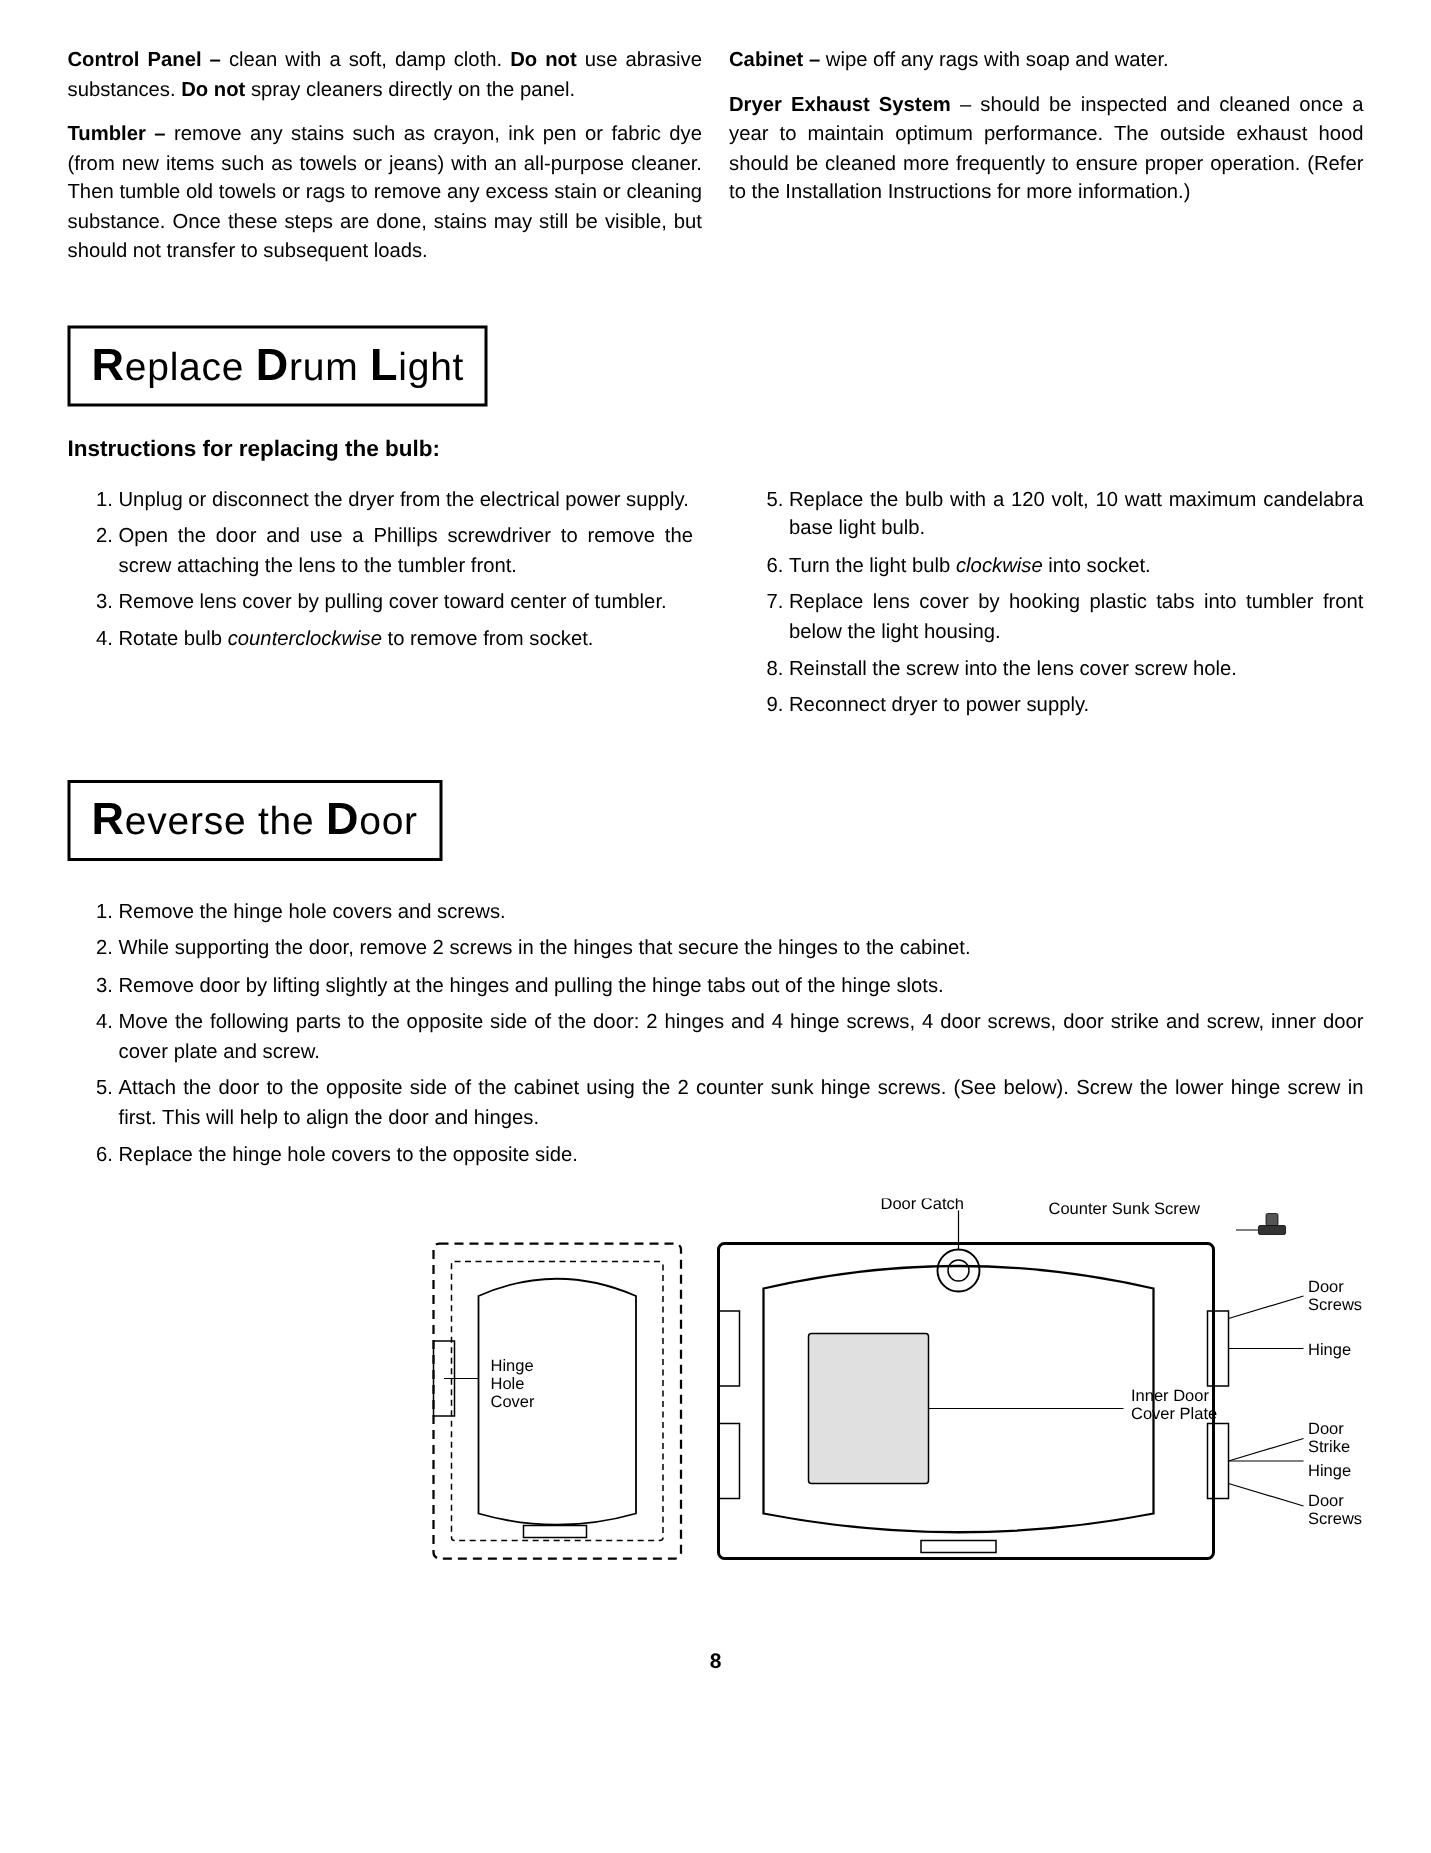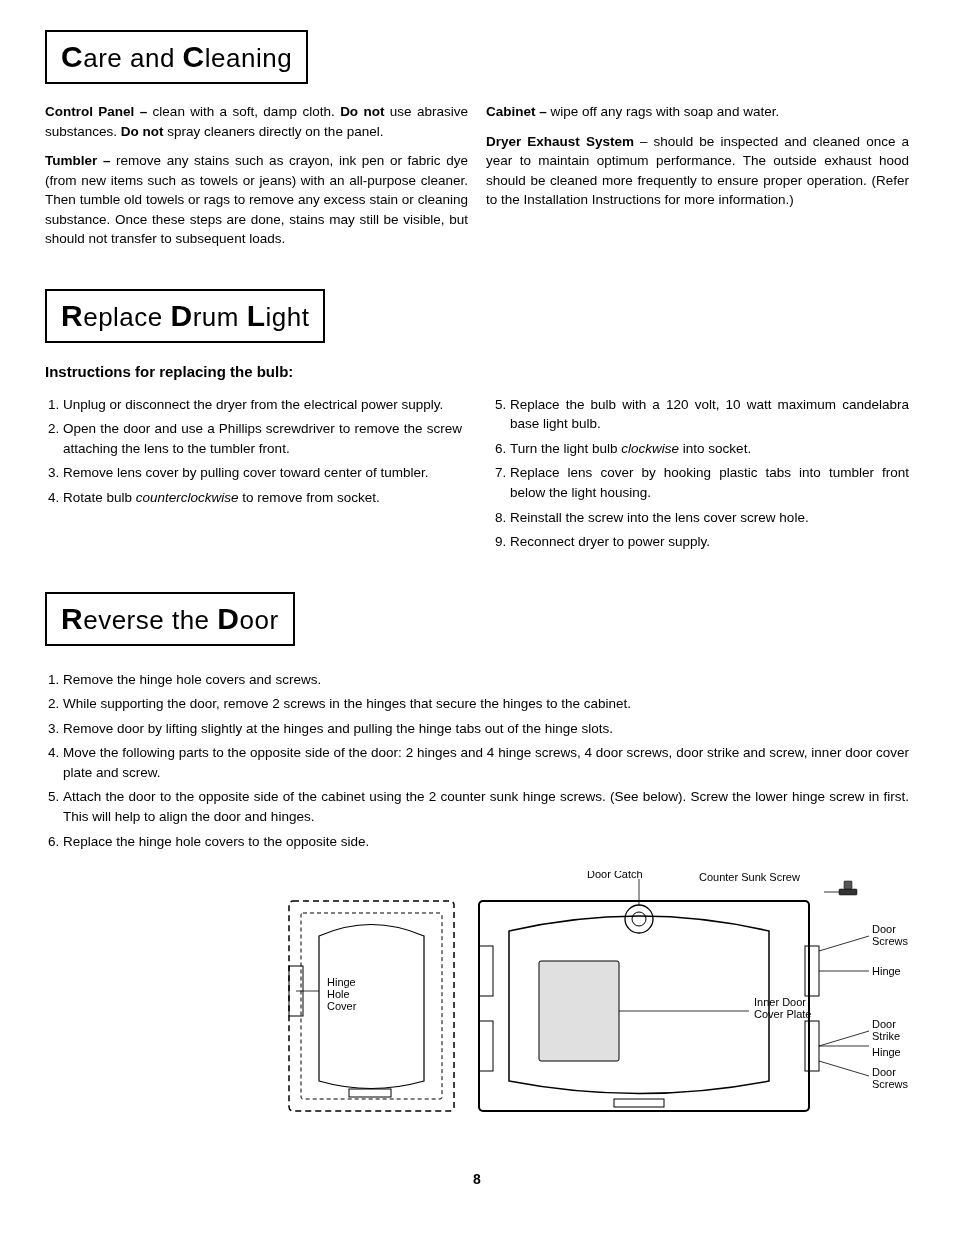--- a/index.html
+++ b/index.html
@@ -43,21 +43,21 @@
     .col-left { flex: 1; }
     .col-right { flex: 1; }
 
     p { margin-bottom: 10px; line-height: 1.45; text-align: justify; }
 
     .bold { font-weight: bold; }
     .italic { font-style: italic; }
 
     
     ol.instructions {
-      margin-left: 18px;
+      margin-left: 34px;
       margin-top: 6px;
     }
     ol.instructions li {
       margin-bottom: 5px;
       line-height: 1.45;
       text-align: justify;
     }
 
     .instructions-heading {
       font-weight: bold;
@@ -92,25 +92,20 @@
       margin-top: 20px;
     }
 
     
     .section-gap { margin-bottom: 35px; }
   </style>
 </head>
 <body>
 
 <div class="section">
-  <div class="section-header">
-    <h2>
-      <span class="first-letter">C</span>are and <span class="first-letter">C</span>leaning
-    </h2>
-  </div>
 
   <div class="two-col">
     <div class="col-left">
       <p>
         <span class="bold">Control Panel –</span><span> clean with a soft, damp cloth. </span><span class="bold">Do not</span><span> use abrasive substances. </span><span class="bold">Do not</span><span> spray cleaners directly on the panel.</span>
       </p>
       <p>
         <span class="bold">Tumbler –</span><span> remove any stains such as crayon, ink pen or fabric dye (from new items such as towels or jeans) with an all-purpose cleaner.  Then tumble old towels or rags to remove any excess stain or cleaning substance. Once these steps are done, stains may still be visible, but should not transfer to subsequent loads.</span>
       </p>
     </div>

